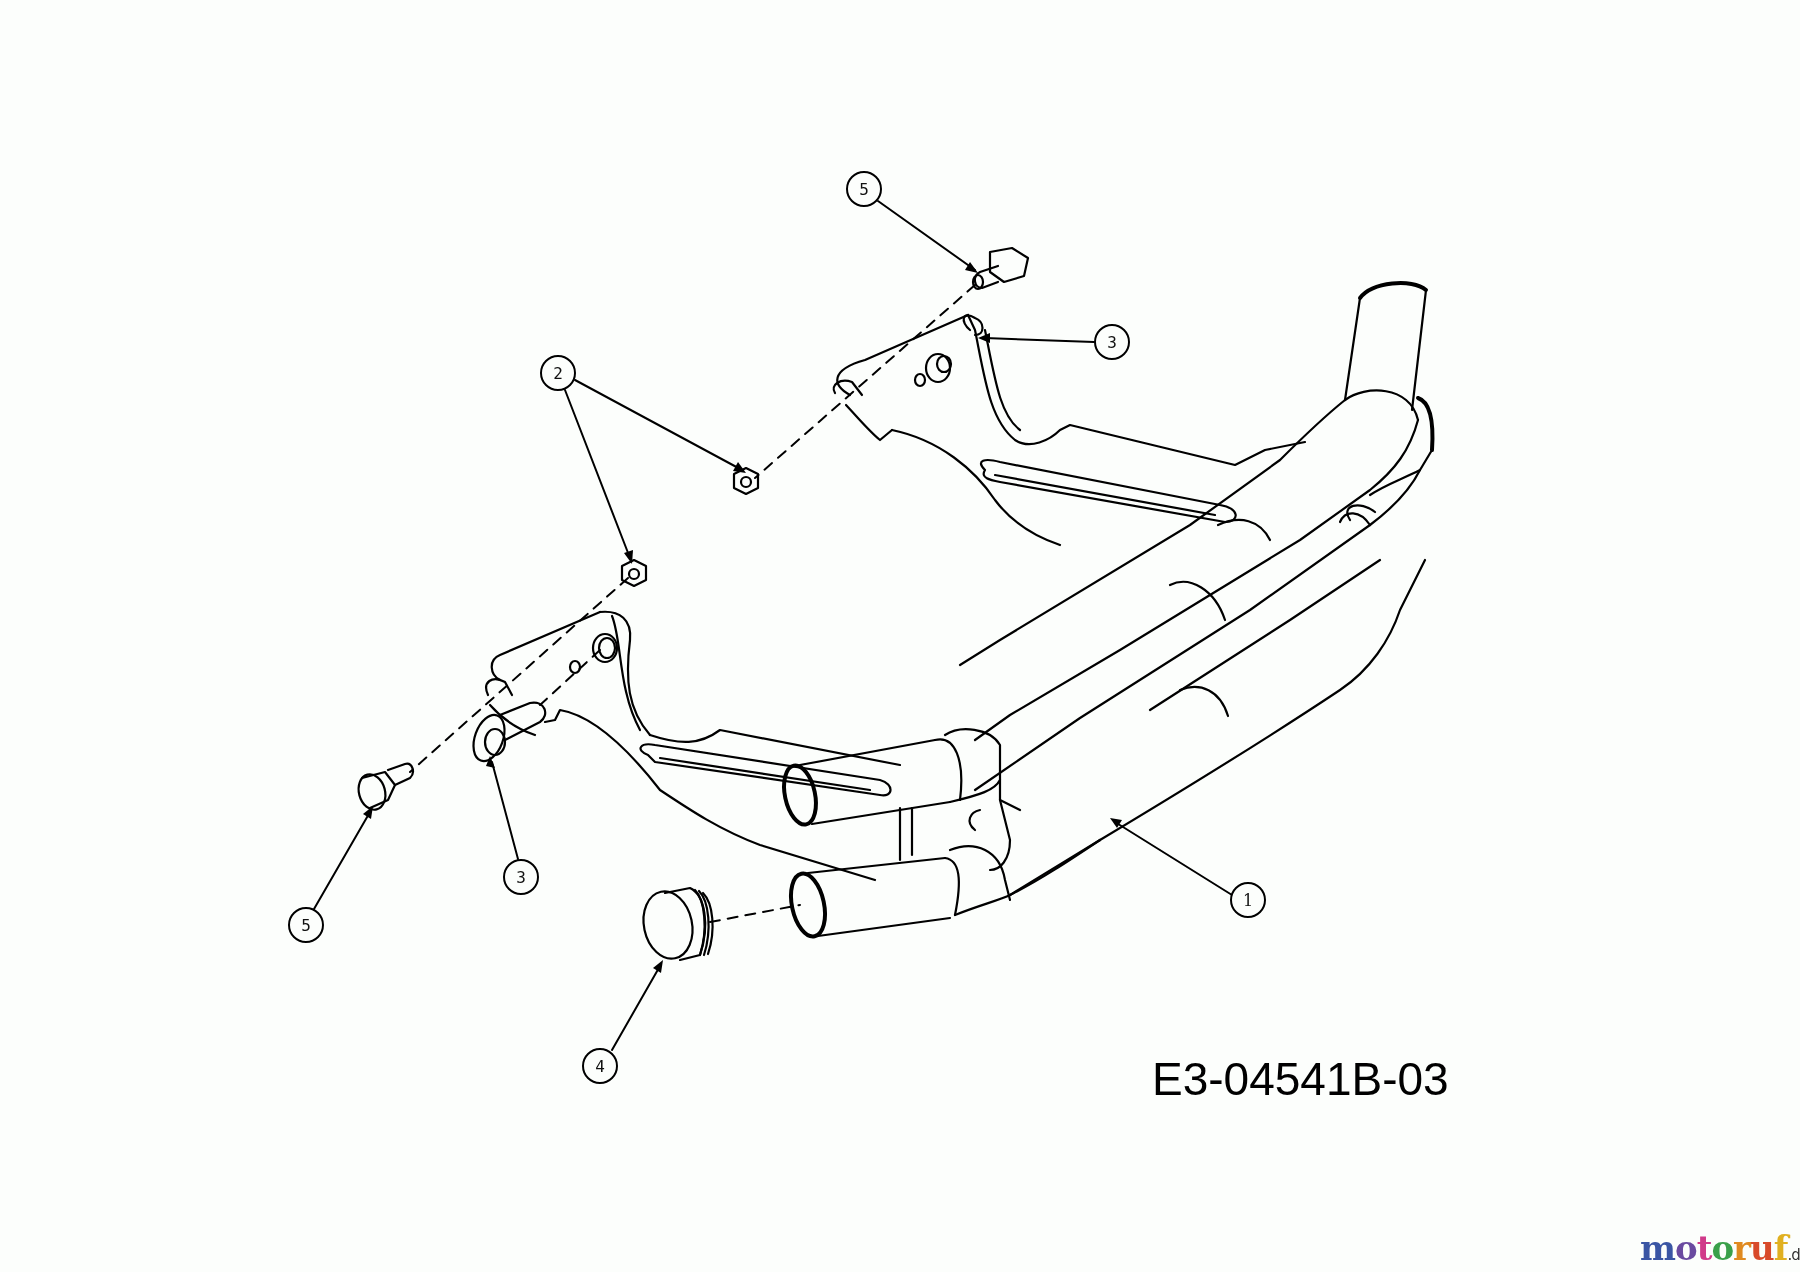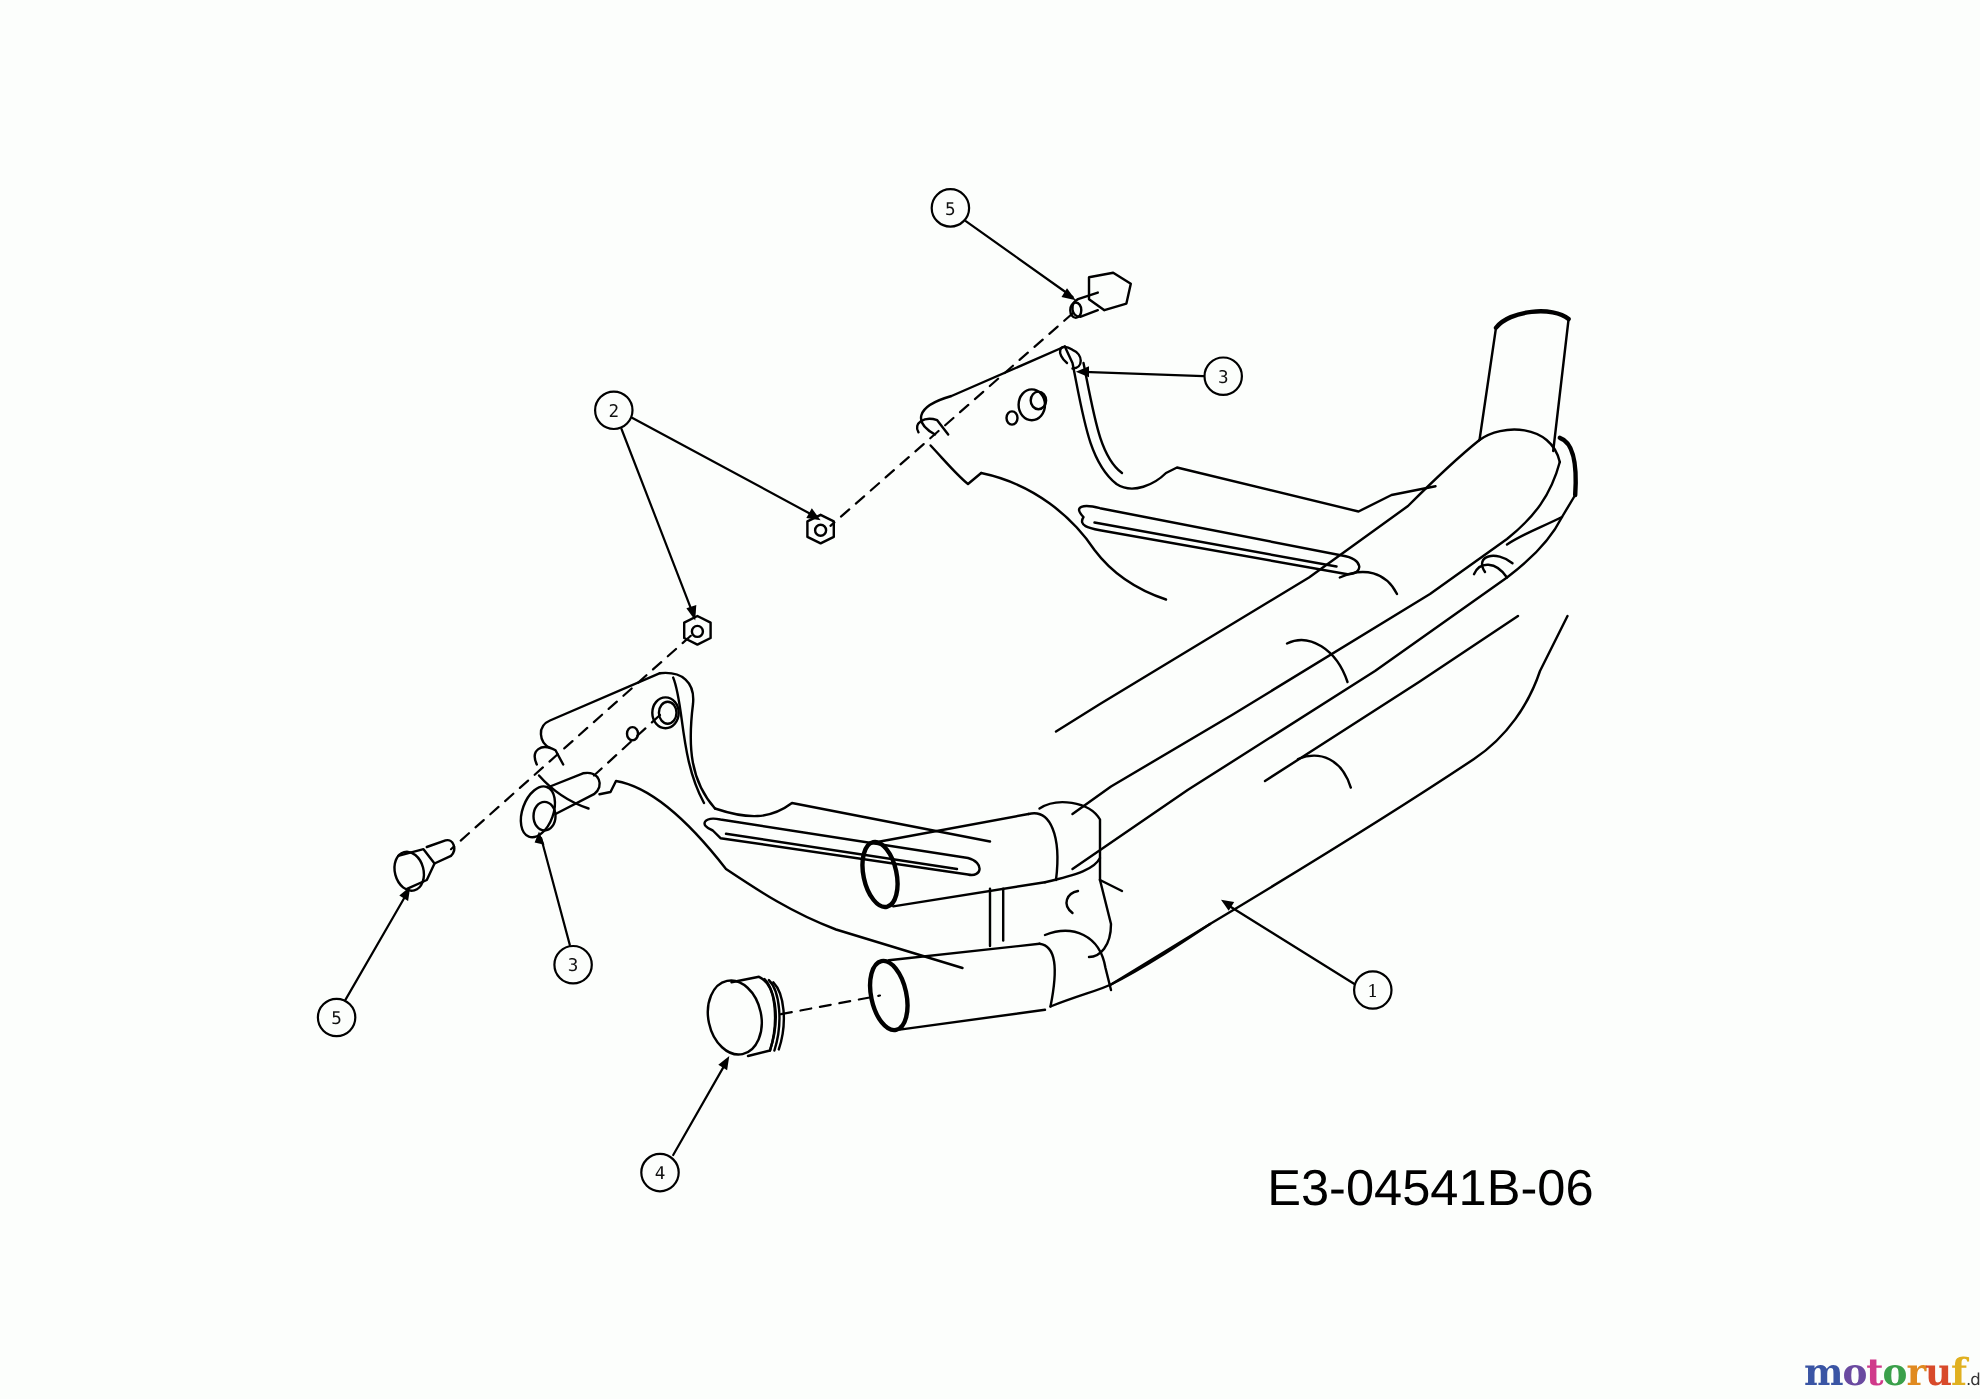--- a/index.html
+++ b/index.html
@@ -186,19 +186,19 @@
   <div class="callout" style="left:521px; top:877px;">
       <span>3</span>
     </div>
   <div class="callout" style="left:306px; top:925px;">
       <span>5</span>
     </div>
   <div class="callout" style="left:600px; top:1066px;">
       <span>4</span>
     </div>
 
-  <div class="drawing-number">E3-04541B-06</div>
+  <div class="drawing-number">E3-04541B-03</div>
 
   <div class="watermark">
     <span style="color:#3a55a4">m</span><span style="color:#6a4aa0">o</span><span style="color:#d03a8a">t</span><span style="color:#3aa04a">o</span><span style="color:#e08a20">r</span><span style="color:#d84a2a">u</span><span style="color:#e0b020">f</span><span class="tld">.de</span>
   </div>
 
 </div>
 
 </body></html>

